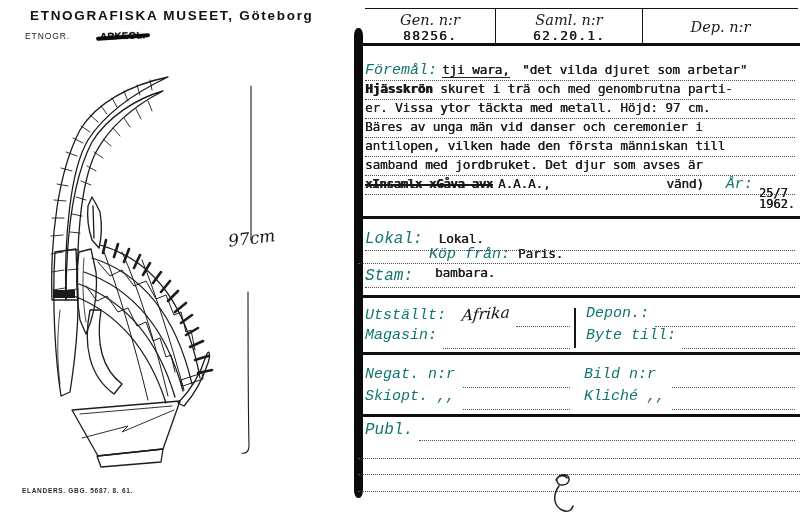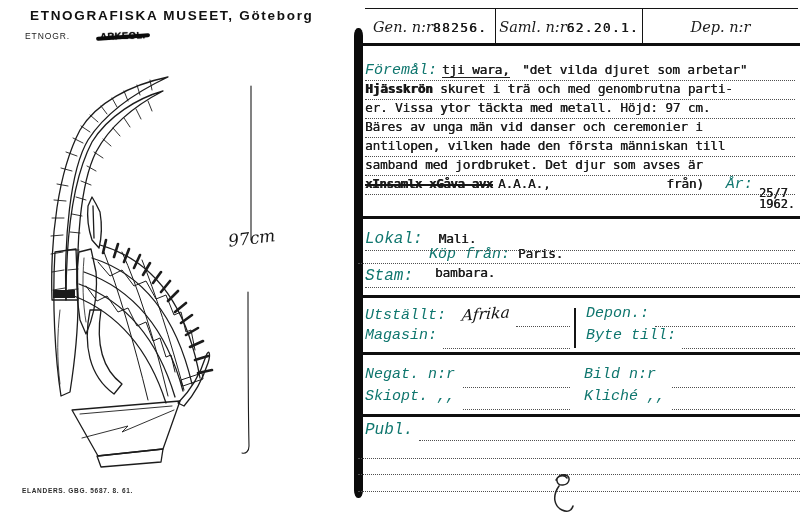--- a/index.html
+++ b/index.html
@@ -22,21 +22,21 @@
   .drawing{position:absolute;left:0;top:0;}
 
   
   .card{position:absolute;left:350px;top:0;width:450px;height:520px;}
   .black-bar{position:absolute;left:4px;top:28px;width:9px;height:470px;background:#0b0b0b;
     border-radius:4px/8px;}
   .thick{position:absolute;left:10px;right:0;background:#0e0e0e;height:2.6px;}
 
   .hdr{position:absolute;left:15px;top:8px;right:2px;height:35px;display:flex;
     border-top:1.6px solid #141414;}
-  .hcell{display:flex;flex-direction:row;align-items:center;justify-content:center;padding-top:1px;}
+  .hcell{display:flex;flex-direction:column;align-items:center;justify-content:center;padding-top:1px;}
   .hc1{flex:0 0 130px;}.hc2{flex:0 0 146px;border-left:1.6px solid #141414;}
   .hc3{flex:1;border-left:1.6px solid #141414;}
   .hlabel{font-style:italic;font-size:14.5px;}
   .hvalue{font-family:"DejaVu Sans Mono",monospace;font-size:13px;letter-spacing:1.2px;
     text-shadow:0.45px 0 0 #111;}
 
   .itlabel{font-family:Liberation Mono, monospace;font-style:italic;font-size:15px;color:#0f766e;}
   .tw{font-family:"DejaVu Sans Mono",monospace;font-size:12.8px;letter-spacing:-0.2px;
     color:#1d1d1d;text-shadow:0.35px 0 0 #222;white-space:pre;}
   .u-solid{border-bottom:1.6px solid #222;}
@@ -175,37 +175,37 @@
         <span class="fill"></span>
       </div>
       <div class="frow">
         <span class="tw" style="margin-left:0;">samband med jordbruket. Det djur som avses är</span>
         <span class="fill"></span>
       </div>
       <div class="frow">
         <span class="tw struck" style="margin-left:0;">xInsamlx xGåva avx</span>
         <span class="tw">A.A.A.,</span>
         <span class="fill"></span>
-        <span class="tw vand">från)</span>
+        <span class="tw vand">vänd)</span>
         <span class="itlabel">År:</span>
         <span class="yearblock">
           <span>25/7</span>
           <span>1962.</span>
         </span>
       </div>
       <div class="koprow">
         <span class="itlabel">Köp från:</span>
         <span class="tw" style="margin-left:8px;">Paris.</span>
       </div>
     </div>
     <div class="thick" style="top:216px;"></div>
 
     <div class="fieldrow" style="left:15px;right:5px;top:230px;height:20px;border-bottom:1.4px dotted #4f4f4f;text-align:right;">
       <span class="itlabel" style="font-size:16px;">Lokal:</span>
-      <span class="tw val-off">Mali.</span>
+      <span class="tw val-off">Lokal.</span>
       <span class="fill"></span>
     </div>
     <div class="dotline" style="top:263px;"></div>
     <div class="fieldrow" style="left:15px;right:5px;top:267px;height:20px;border-bottom:1.4px dotted #4f4f4f;">
       <span class="itlabel" style="font-size:16px;">Stam:</span>
       <span class="tw" style="margin-left:22px;position:relative;top:-3px;">bambara.</span>
       <span class="fill"></span>
     </div>
     <div class="thick" style="top:295px;height:3px;"></div>
 

